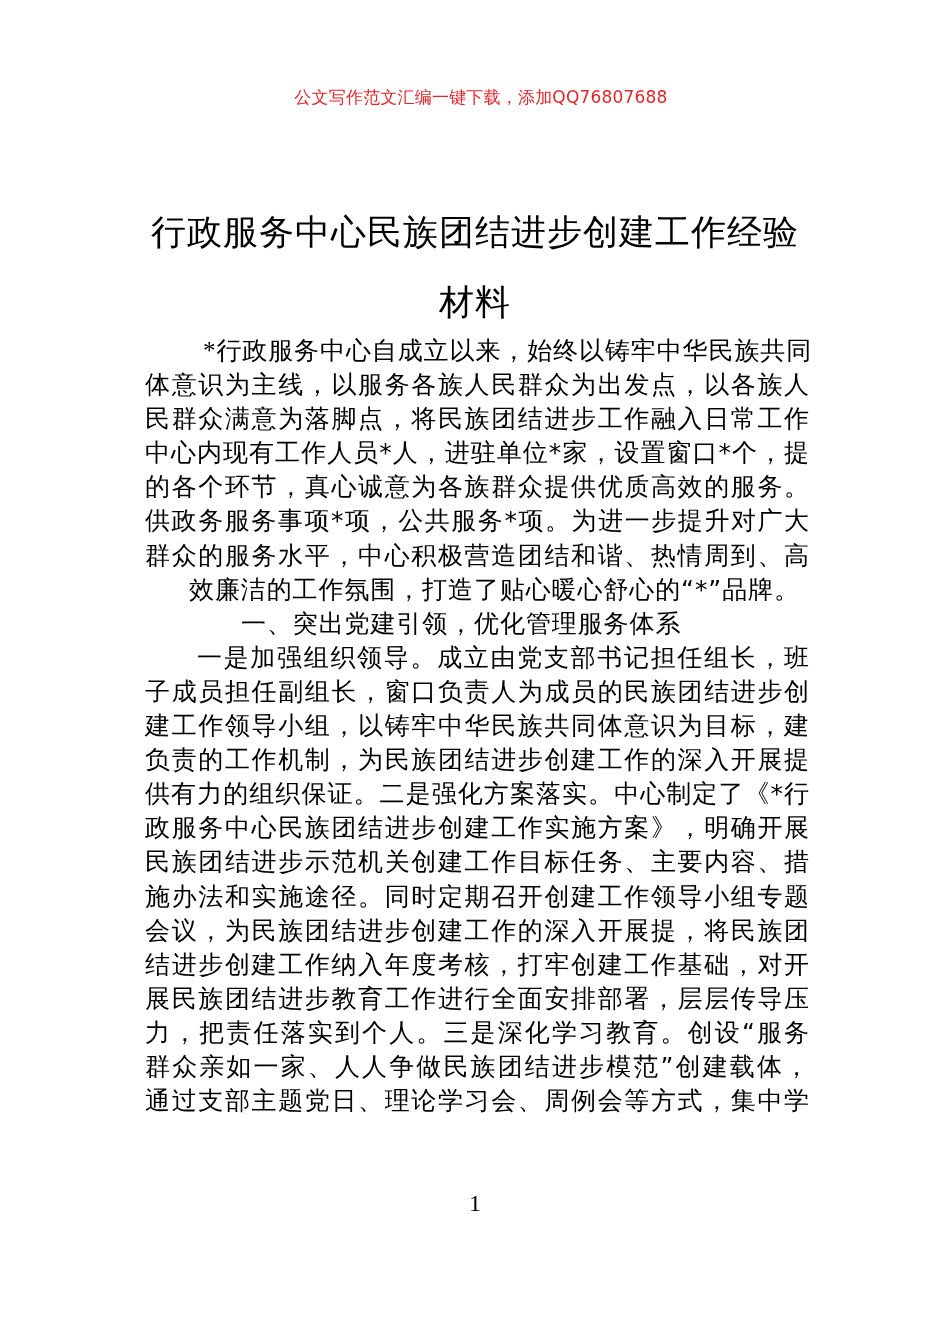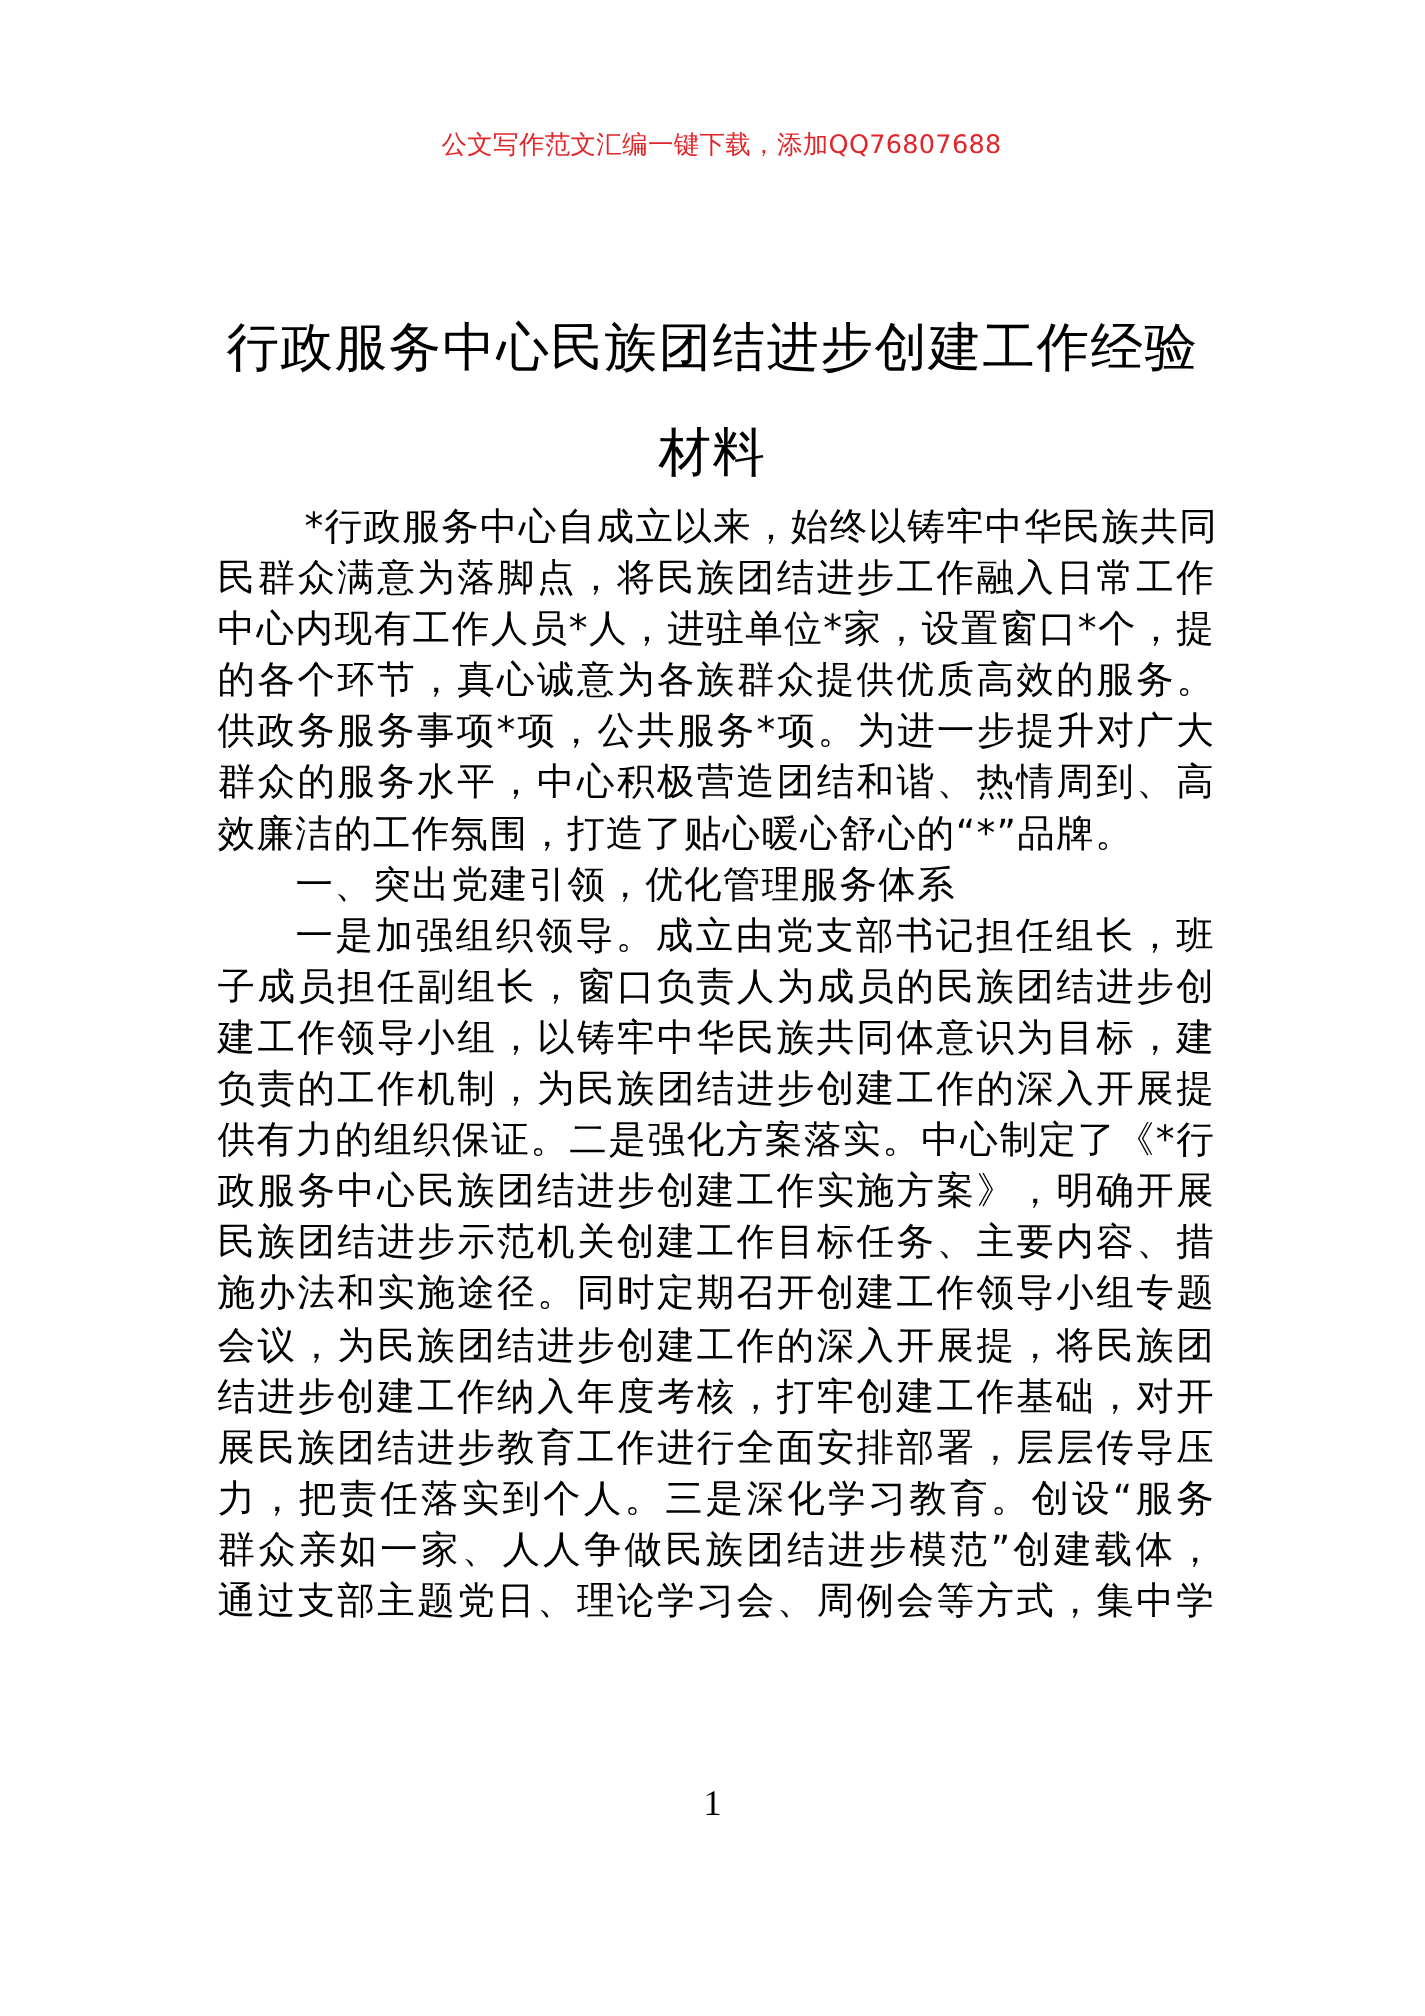--- a/index.html
+++ b/index.html
@@ -8,37 +8,38 @@
   .page { position: absolute; left: 0; top: 0; width: 950px; height: 1344px; background: #fff; }
   .promo { position: absolute; top: 84px; left: 6px; width: 950px; text-align: center;
            color: #e0262a; font-size: 17px; line-height: 26px; letter-spacing: 0.2px; }
   .title { position: absolute; left: 0; width: 950px; text-align: center;
            font-size: 35px; line-height: 44px; letter-spacing: 1px; margin-top: 36px; }
   .title.l1 { top: 174px; }
   .title.l2 { top: 244px; }
   .body { position: absolute; left: 145px; top: 334px; width: 665px; }
   .line { display: block; height: 34.1px; line-height: 34.1px; font-size: 25px;
           white-space: nowrap; letter-spacing: 0.9px; text-align: justify; text-align-last: justify; }
-  .line.last { text-align-last: left; }
+  .line.last { text-align-last: left; margin-left: 44px; }
   .line.indent { padding-left: 52px; }
-  .line.indent58 { padding-left: 58px; }
+  .line.indent58 { padding-left: 58px; font-family: Liberation Serif, serif; }
   .pagenum { position: absolute; top: 1188px; left: 0; width: 950px; text-align: center;
              font-family: "Liberation Serif", "DejaVu Serif", serif; font-size: 24px; line-height: 30px; }
 </style>
 </head>
 <body>
 
 <div class="page">
   <div class="promo">公文写作范文汇编一键下载，添加QQ76807688</div>
 
   <div class="title l1">行政服务中心民族团结进步创建工作经验</div>
   <div class="title l2">材料</div>
 
   <div class="body">
     <span class="line indent58">*行政服务中心自成立以来，始终以铸牢中华民族共同</span>
+    <span class="line">体意识为主线，以服务各族人民群众为出发点，以各族人</span>
     <span class="line">民群众满意为落脚点，将民族团结进步工作融入日常工作</span>
     <span class="line">中心内现有工作人员*人，进驻单位*家，设置窗口*个，提</span>
     <span class="line">的各个环节，真心诚意为各族群众提供优质高效的服务。</span>
     <span class="line">供政务服务事项*项，公共服务*项。为进一步提升对广大</span>
     <span class="line">群众的服务水平，中心积极营造团结和谐、热情周到、高</span>
     <span class="line last">效廉洁的工作氛围，打造了贴心暖心舒心的“*”品牌。</span>
     <span class="line indent last">一、突出党建引领，优化管理服务体系</span>
     <span class="line indent">一是加强组织领导。成立由党支部书记担任组长，班</span>
     <span class="line">子成员担任副组长，窗口负责人为成员的民族团结进步创</span>
     <span class="line">建工作领导小组，以铸牢中华民族共同体意识为目标，建</span>

